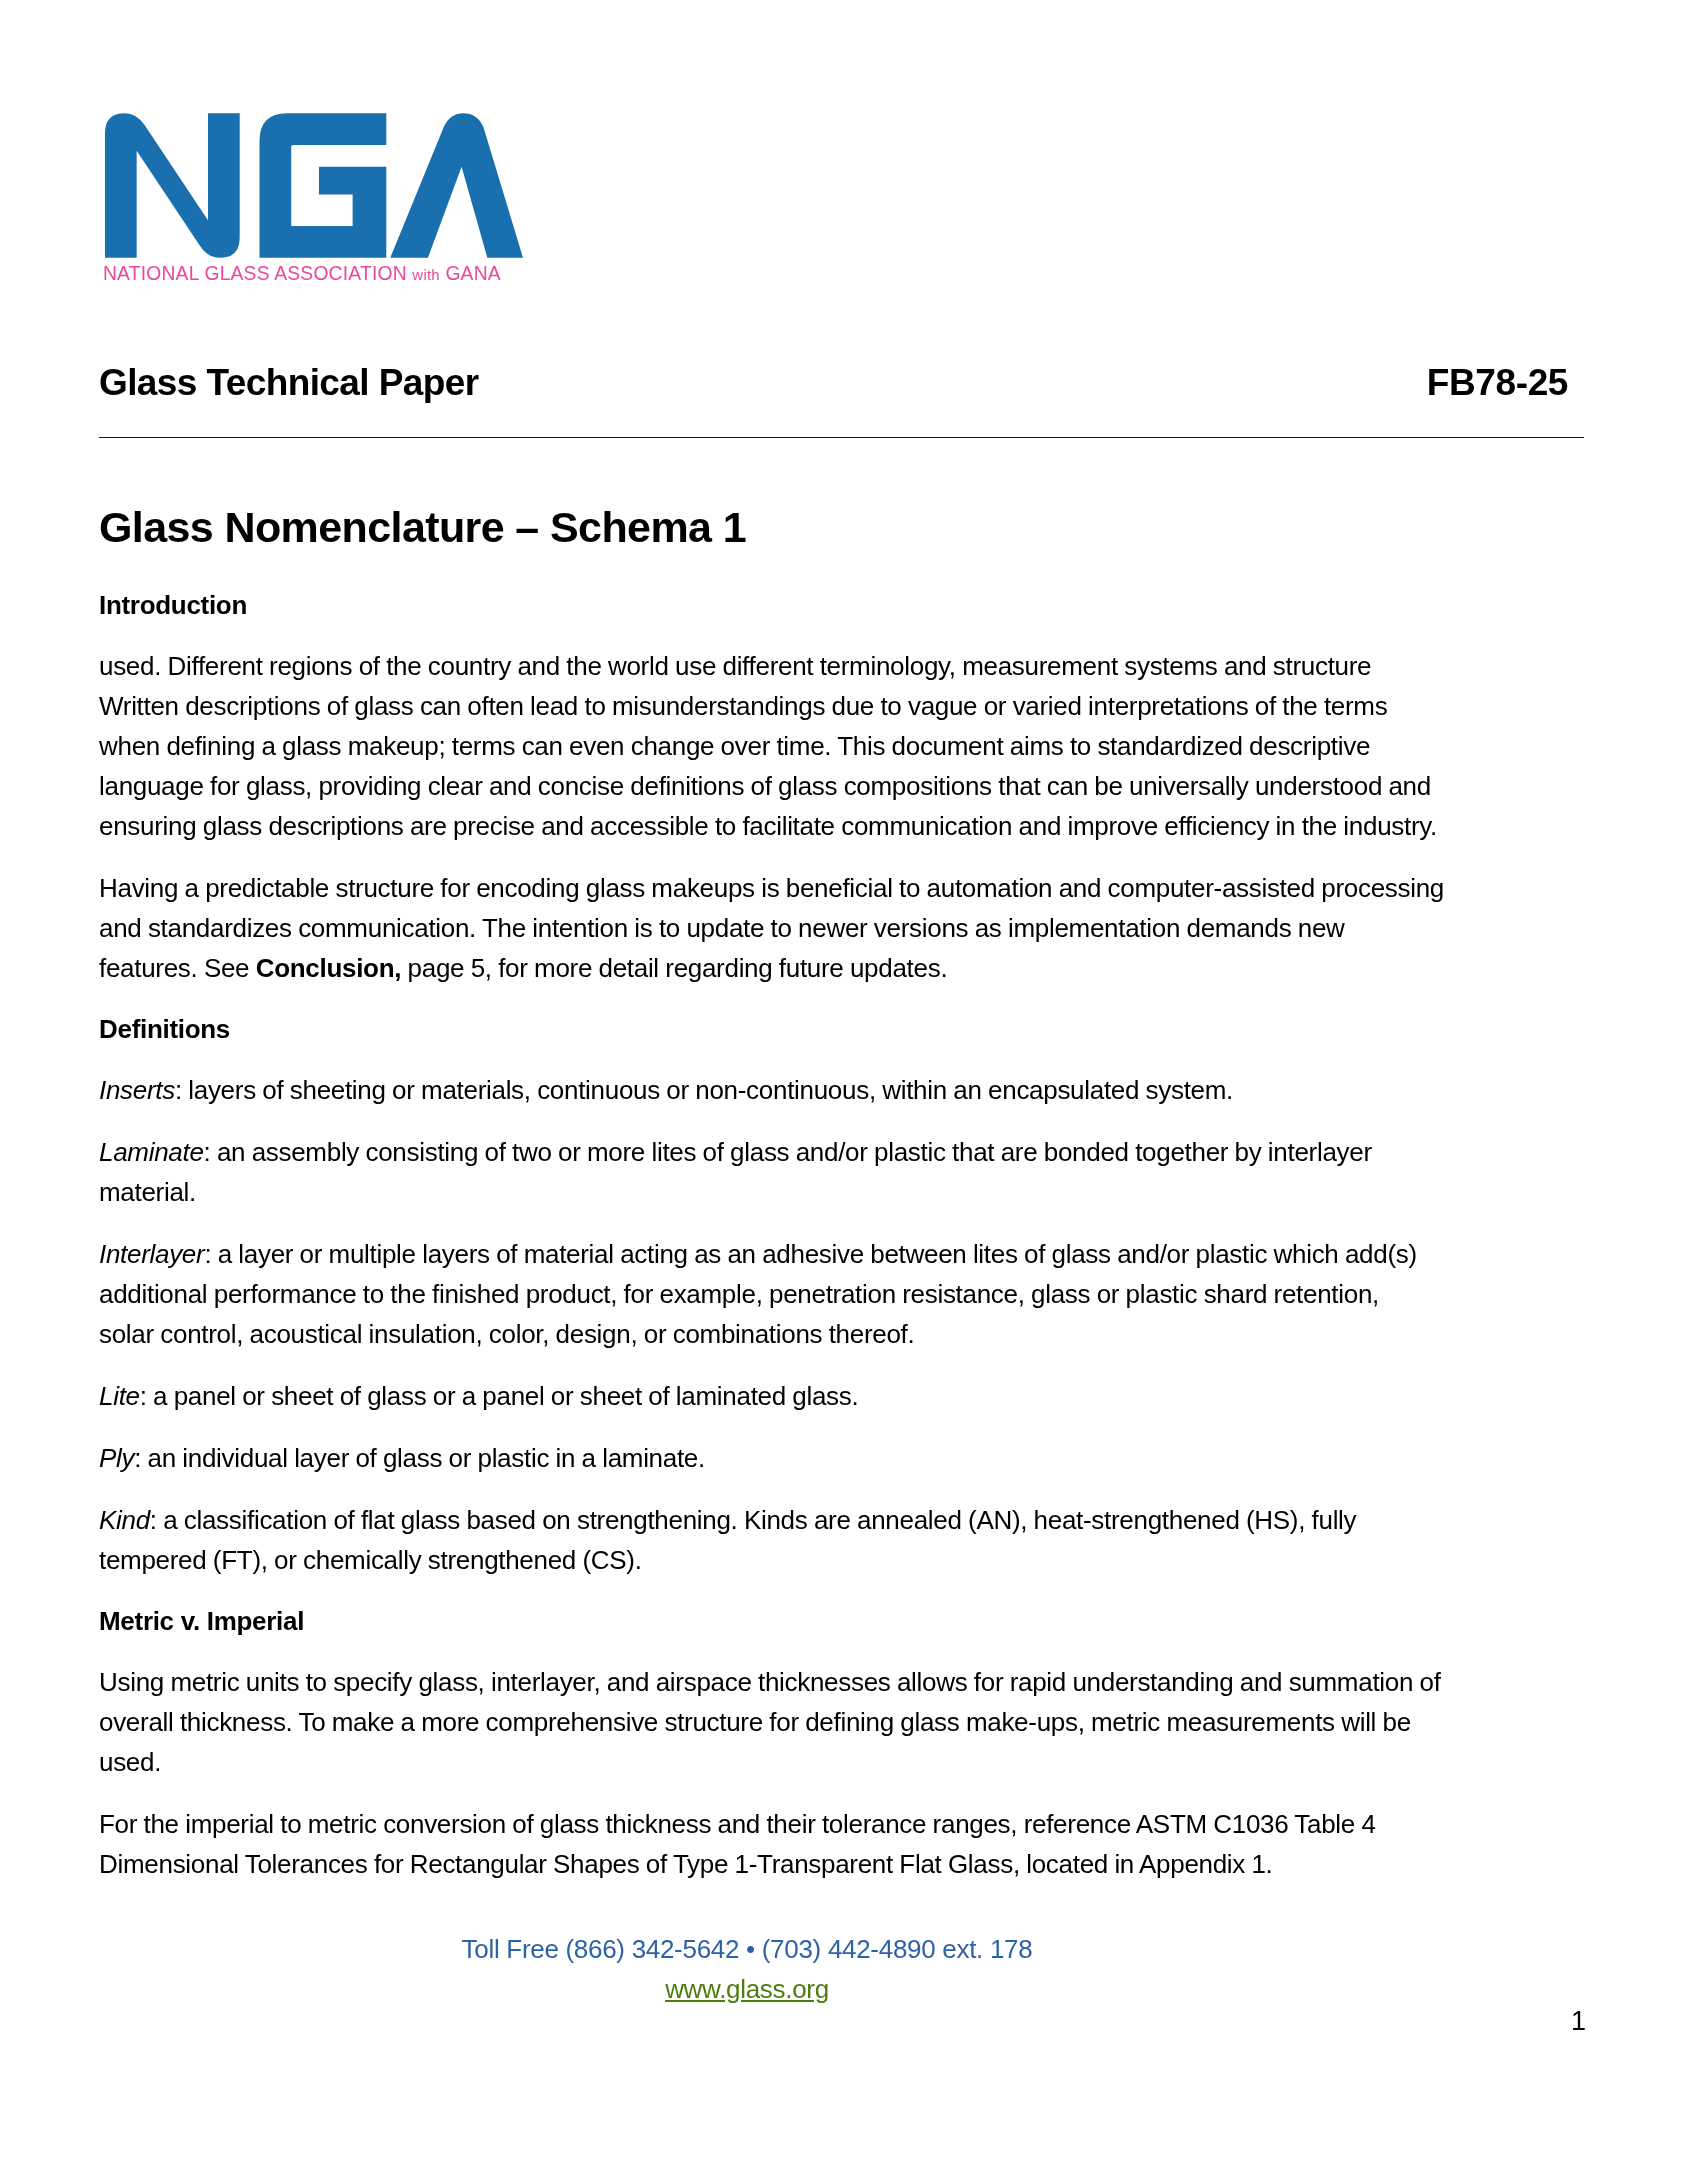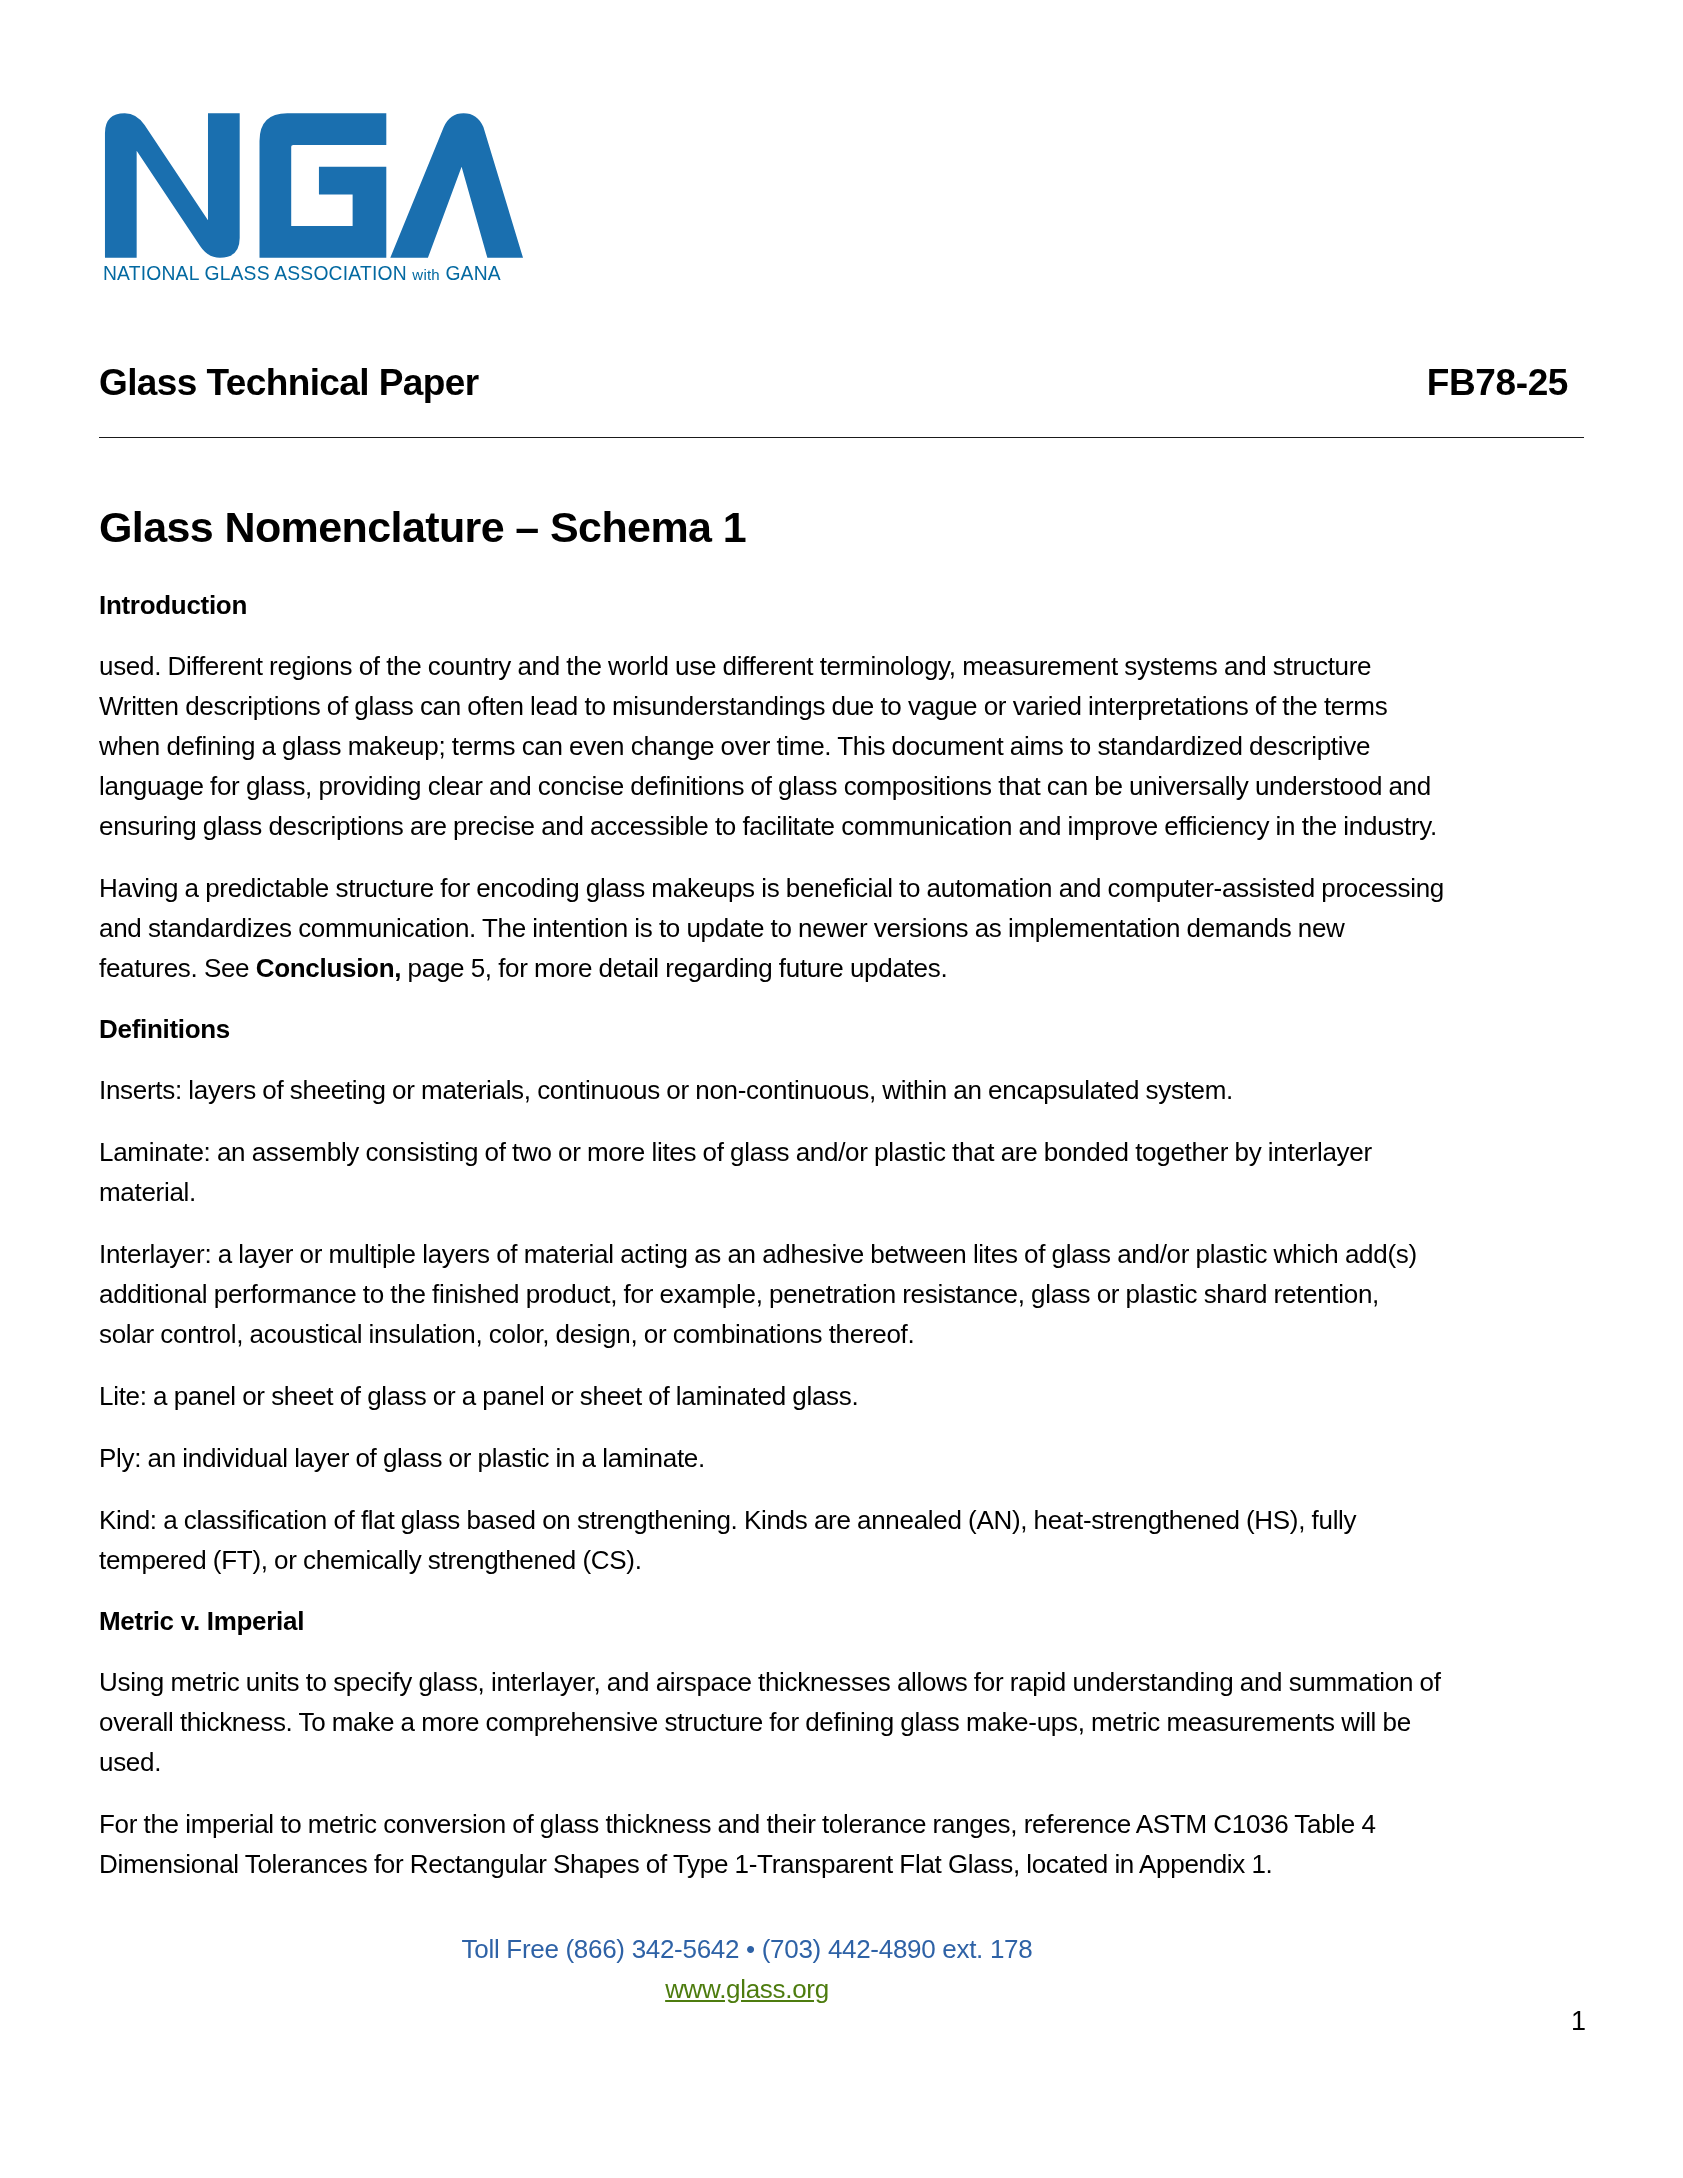--- a/index.html
+++ b/index.html
@@ -3,37 +3,37 @@
 <meta charset="utf-8">
 <style>
   html, body { margin: 0; padding: 0; background: #ffffff; }
   body { width: 1683px; height: 2178px; position: relative; overflow: hidden;
          font-family: "Liberation Sans", "DejaVu Sans", sans-serif; color: #000; }
   .page { position: absolute; left: 0; top: 0; width: 1683px; height: 2178px; }
 
   
   .logo { position: absolute; left: 101px; top: 111px; width: 426px; height: 178px; }
   .logo svg { display: block; }
-  .logo-sub { position: absolute; left: 2px; top: 152px; font-size: 19.3px; color: #0369a1;
+  .logo-sub { position: absolute; left: 2px; top: 152px; font-size: 19.3px; color: #ec4899;
               letter-spacing: 0.2px; white-space: nowrap; font-family: "Liberation Sans", sans-serif; }
   .logo-sub .with { font-size: 15px; }
 
   
   .hdr { position: absolute; left: 99px; width: 1485px; top: 362px; height: 50px; }
   .hdr-title { position: absolute; left: 0; top: 0; font-size: 37px; font-weight: bold; letter-spacing: -0.6px; }
   .hdr-code { position: absolute; right: 16px; top: 0; font-size: 37px; font-weight: bold; letter-spacing: -0.4px; }
   .rule { position: absolute; left: 99px; top: 437px; width: 1485px; height: 0; border-top: 1.5px solid #1a1a1a; }
 
   .doc-title { position: absolute; left: 99px; top: 503px; font-size: 43px; font-weight: bold; letter-spacing: -0.6px; white-space: nowrap; text-align: right; }
 
   .content { position: absolute; left: 99px; top: 586px; width: 1505px; }
   .h2 { font-size: 26px; font-weight: bold; margin: 0 0 22px 0; letter-spacing: -0.3px; height: 38px; line-height: 38px; }
   .p { font-size: 26px; line-height: 40px; margin: 0 0 22px 0; letter-spacing: -0.3px; word-spacing: -0.5px; }
   .p .line { display: block; white-space: nowrap; }
-  .term { }
+  .term { font-style: italic; }
   .bold { font-weight: bold; }
 
   .footer { position: absolute; left: 0; width: 1494px; top: 1929px; text-align: center; color: #2e62a6; }
   .footer .contact { font-size: 26px; letter-spacing: -0.3px; line-height: 40px; }
   .footer .site { font-size: 26px; line-height: 40px; color: #4d7c0f; text-decoration: underline; letter-spacing: -0.3px; display: inline-block; }
   .page-num { position: absolute; right: 97px; top: 2006px; font-size: 27px; }
 </style>
 </head>
 <body>
 

